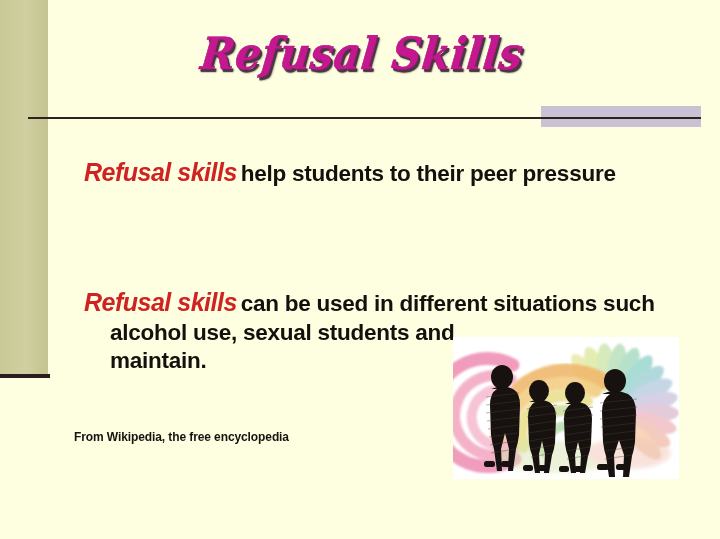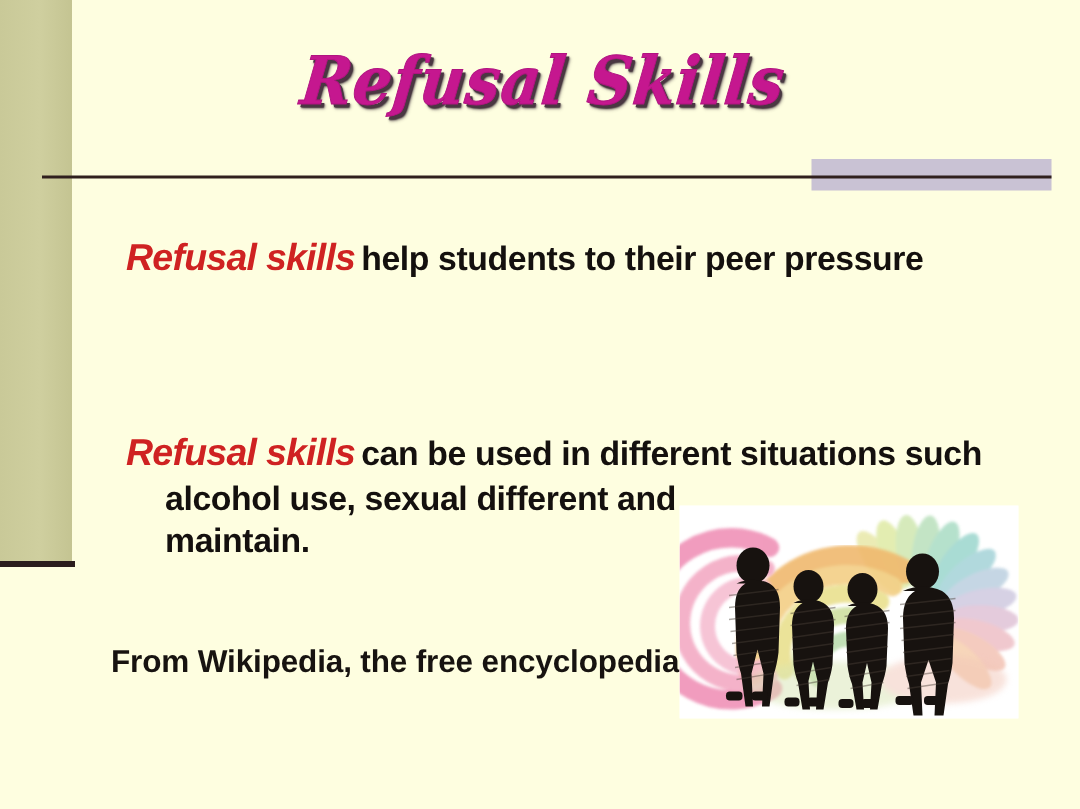--- a/index.html
+++ b/index.html
@@ -124,21 +124,21 @@
     display: block;
     padding-left: 26px;
     margin-top: -2px;
   }
 
   #source-note {
     position: absolute;
     left: 74px;
     top: 430px;
     font-family: "Liberation Sans", sans-serif;
-    font-size: 21px;
+    font-size: 12px;
     font-weight: bold;
     color: #171310;
     letter-spacing: -0.1px;
   }
 
   
   #picture {
     position: absolute;
     left: 453px;
     top: 337px;
@@ -163,21 +163,21 @@
 
   <div id="divider-block"></div>
   <div id="divider-line"></div>
 
   <div class="para" id="para-1">
     <span class="lead">Refusal skills</span><span>help students to their peer pressure</span>
   </div>
 
   <div class="para" id="para-2">
     <span class="lead">Refusal skills</span><span>can be used in different situations such</span>
-    <span class="cont">alcohol use, sexual different and</span>
+    <span class="cont">alcohol use, sexual students and</span>
     <span class="cont">maintain.</span>
   </div>
 
   <div id="source-note">From Wikipedia, the free encyclopedia</div>
 
   <div id="picture">
     <svg width="226" height="142" viewBox="0 0 226 142" xmlns="http://www.w3.org/2000/svg">
       <defs>
         <filter id="soft">
             <feGaussianBlur stdDeviation="1.1"></feGaussianBlur>

